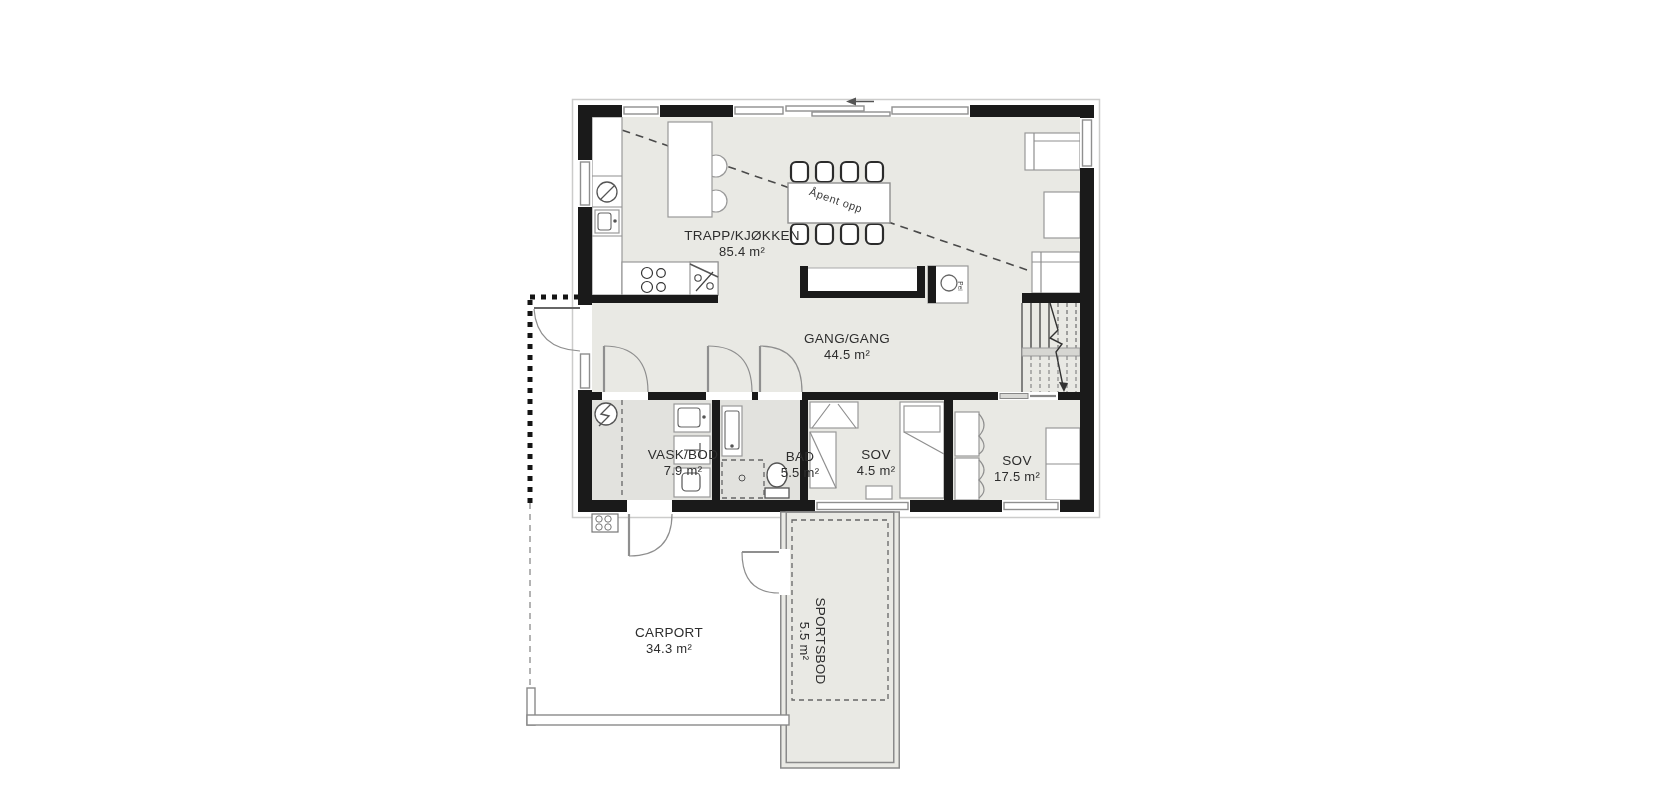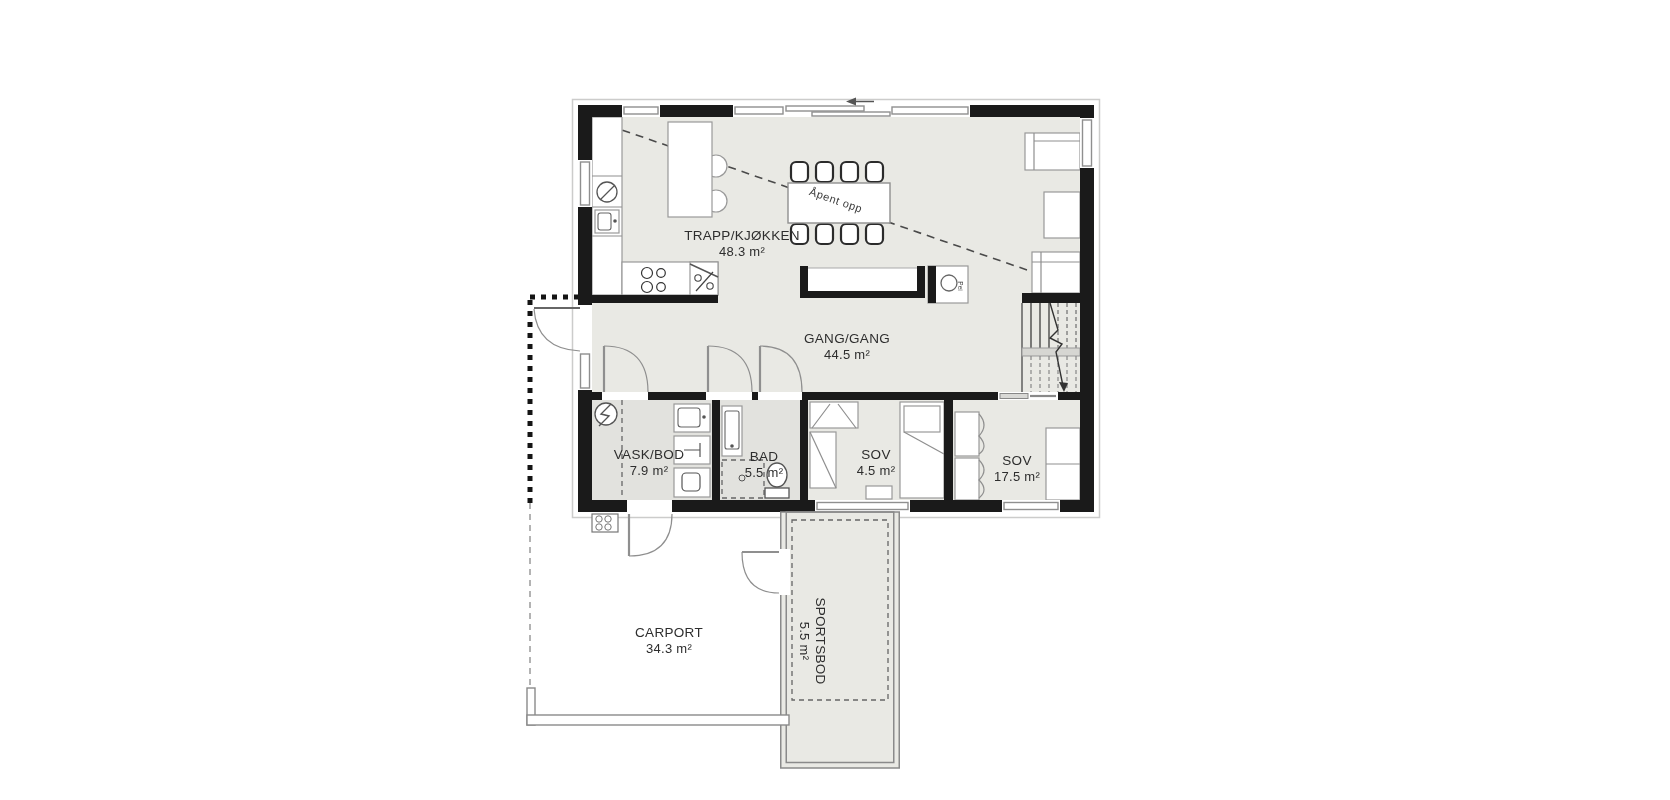--- a/index.html
+++ b/index.html
@@ -285,31 +285,31 @@
       <circle cx="599" cy="519" r="3.2" fill="none" stroke="#777" stroke-width="1"></circle>
       <circle cx="608" cy="519" r="3.2" fill="none" stroke="#777" stroke-width="1"></circle>
       <circle cx="599" cy="527" r="3.2" fill="none" stroke="#777" stroke-width="1"></circle>
       <circle cx="608" cy="527" r="3.2" fill="none" stroke="#777" stroke-width="1"></circle>
     </g>
   </g>
 </svg>
 
 <div class="label" style="left:742px;top:244px">
   <div class="nm">TRAPP/KJØKKEN</div>
-  <div class="ar">48.3 m²</div>
+  <div class="ar">85.4 m²</div>
 </div>
 <div class="label" style="left:847px;top:347px">
   <div class="nm">GANG/GANG</div>
   <div class="ar">44.5 m²</div>
 </div>
-<div class="label" style="left:649px;top:463px">
+<div class="label" style="left:683px;top:463px">
   <div class="nm">VASK/BOD</div>
   <div class="ar">7.9 m²</div>
 </div>
-<div class="label" style="left:764px;top:465px">
+<div class="label" style="left:800px;top:465px">
   <div class="nm">BAD</div>
   <div class="ar">5.5 m²</div>
 </div>
 <div class="label" style="left:876px;top:463px">
   <div class="nm">SOV</div>
   <div class="ar">4.5 m²</div>
 </div>
 <div class="label" style="left:1017px;top:469px">
   <div class="nm">SOV</div>
   <div class="ar">17.5 m²</div>

